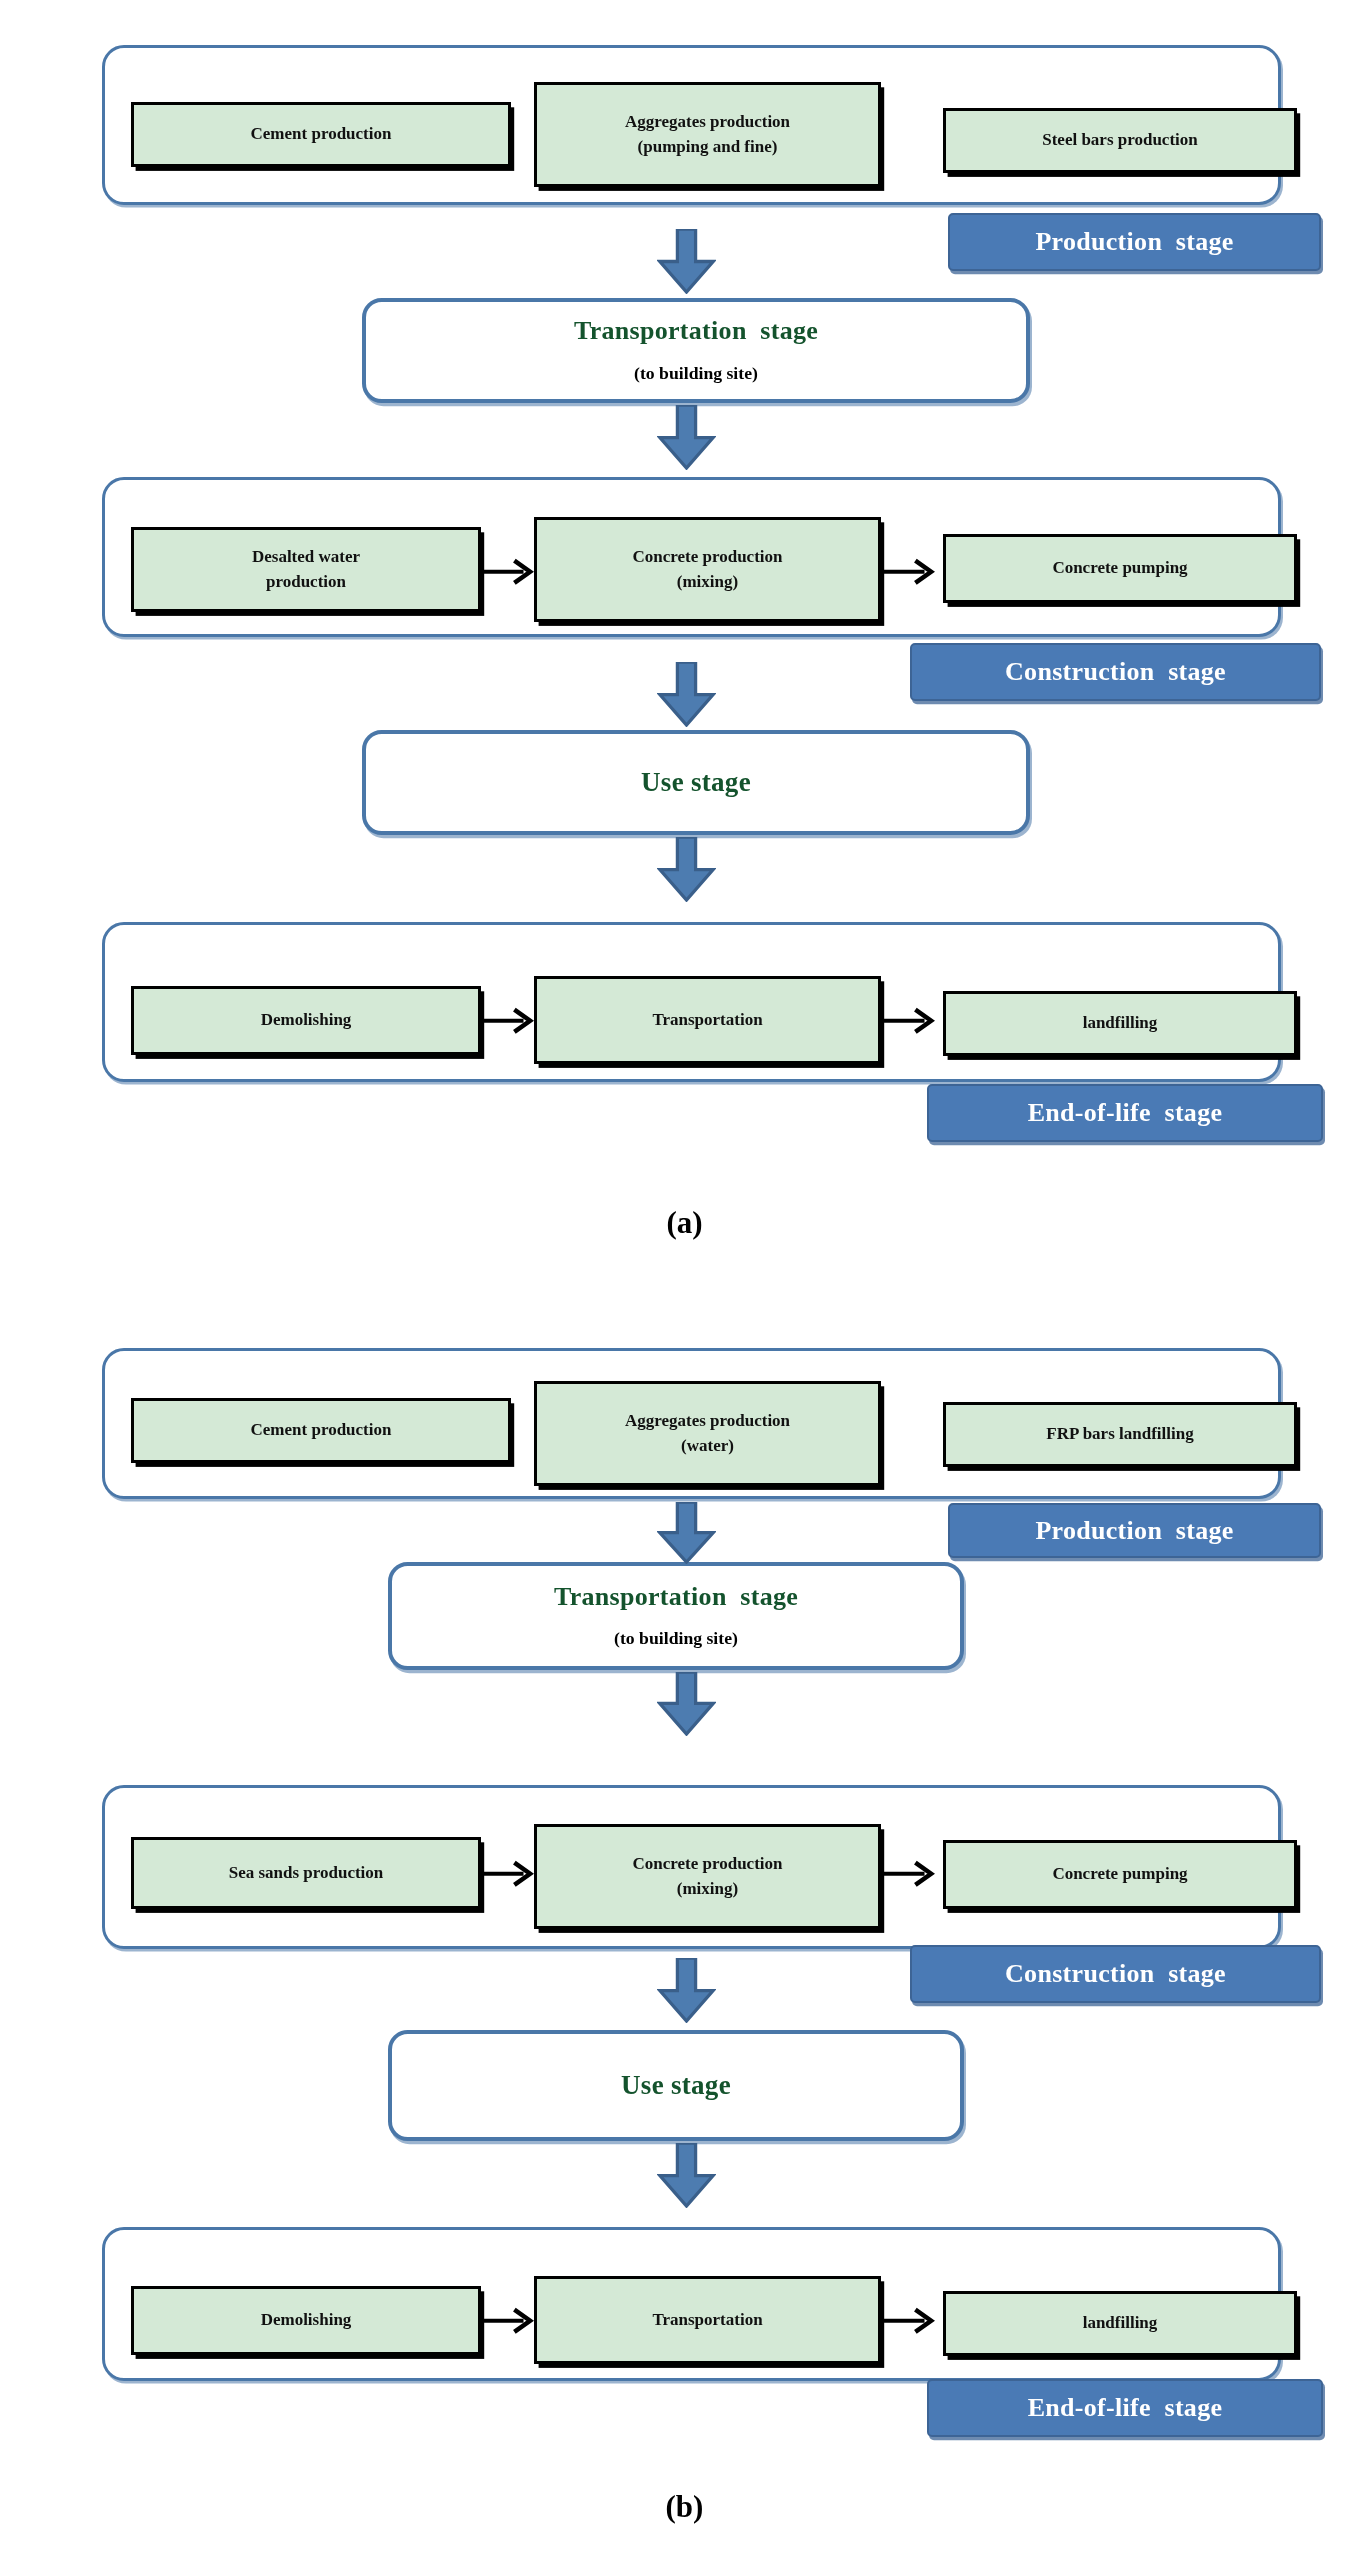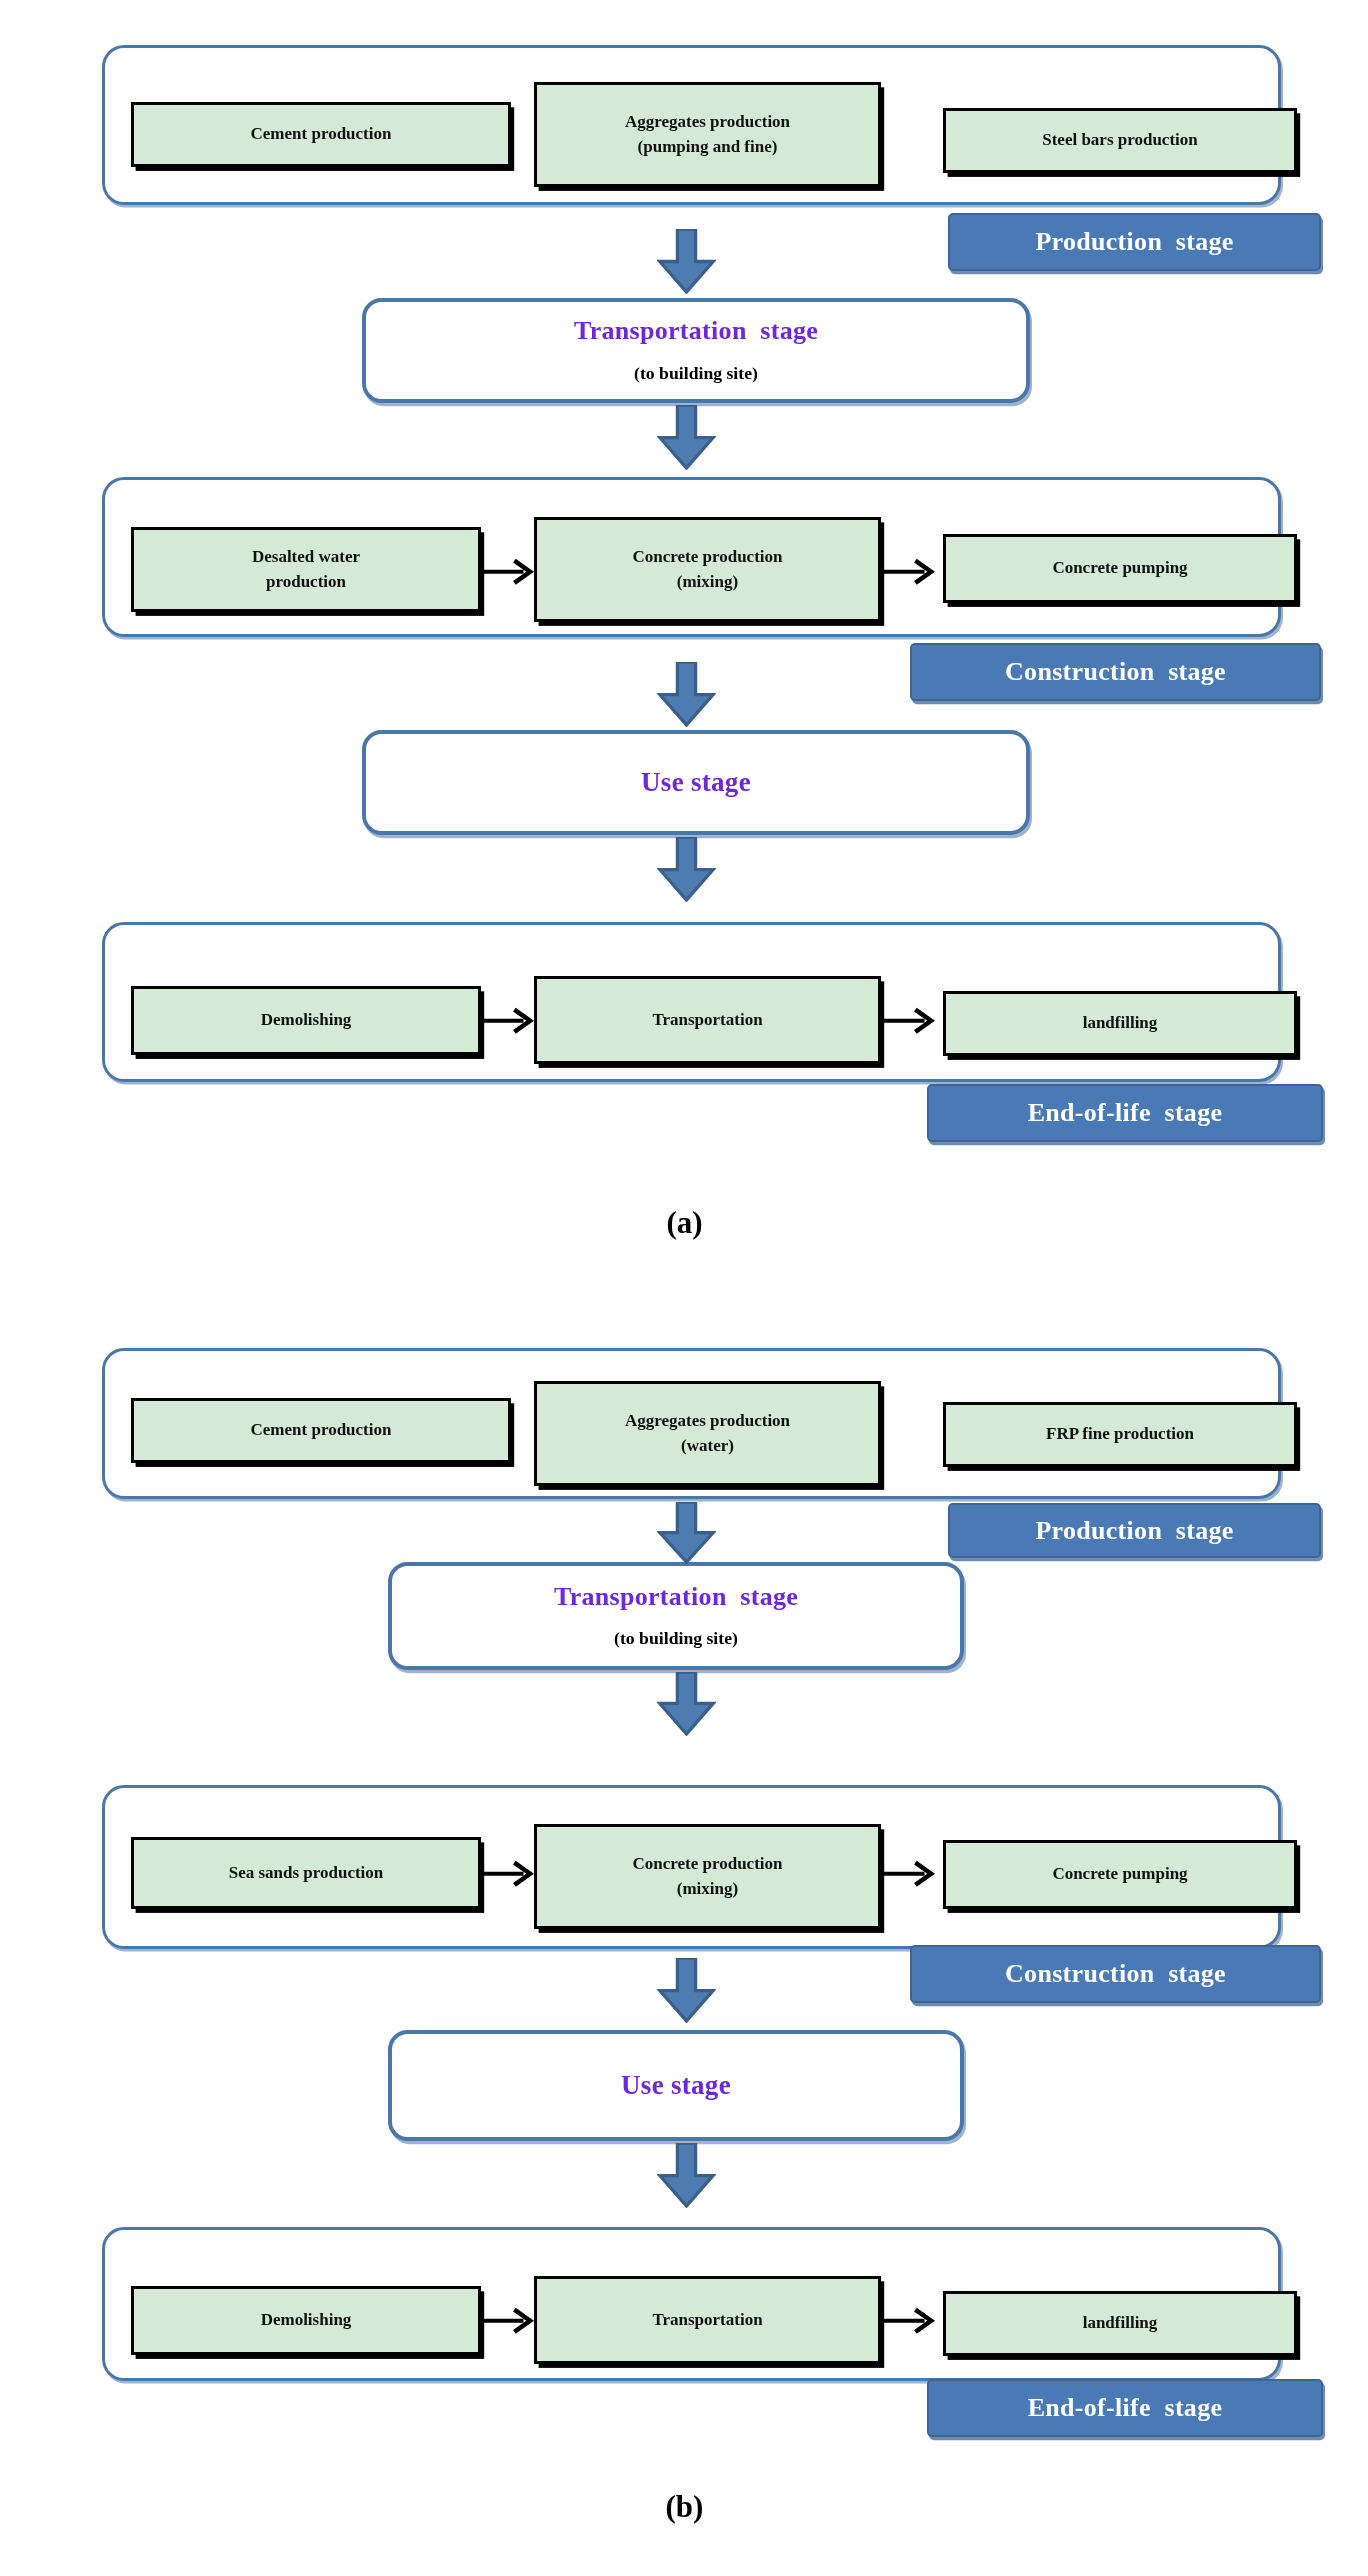--- a/index.html
+++ b/index.html
@@ -27,21 +27,21 @@
     position:absolute;
     box-sizing:border-box;
     border:4.6px solid #4a77a8;
     border-radius:19.6px;
     background:#ffffff;
     box-shadow:2px 3.3px 0 0 rgba(74,119,168,.55);
     display:flex;flex-direction:column;
     align-items:center;justify-content:center;
   }
   .simple-stage .ss-title{
-    font-weight:bold;color:#6d28d9;letter-spacing:0.3px;
+    font-weight:bold;color:#14532d;letter-spacing:0.3px;
     font-size:26px;line-height:1.1;white-space:pre;font-family:Liberation Serif, serif;
   }
   .simple-stage .ss-sub{
     font-weight:bold;color:#000;font-size:17.7px;margin-top:17px;
   }
   .simple-stage.one-line .ss-title{font-size:27px;}
 
   
   .proc{
     position:absolute;
@@ -227,21 +227,21 @@
   <div class="proc" style="left:131px;top:1398px;width:380px;height:65px;">
     <span>Cement production</span>
   </div>
 
   <div class="proc" style="left:534px;top:1381px;width:347px;height:105px;flex-direction:column;">
     <span>Aggregates production</span>
     <span>(water)</span>
   </div>
 
   <div class="proc" style="left:943px;top:1402px;width:354px;height:65px;">
-    <span>FRP fine production</span>
+    <span>FRP bars landfilling</span>
   </div>
 
   <div class="badge" style="left:948px;top:1503px;width:373px;height:55px;">
     <span>Production  stage</span>
   </div>
 
   <div class="vArrow" style="left:657px;top:1502px;">
     <svg width="59" height="62" viewBox="0 0 90 95">
       <polygon points="31,0 59,0 59,47 86,47 45,92 4,47 31,47" fill="#4d7cb0" stroke="#3a5f8a" stroke-width="5"></polygon>
     </svg>

